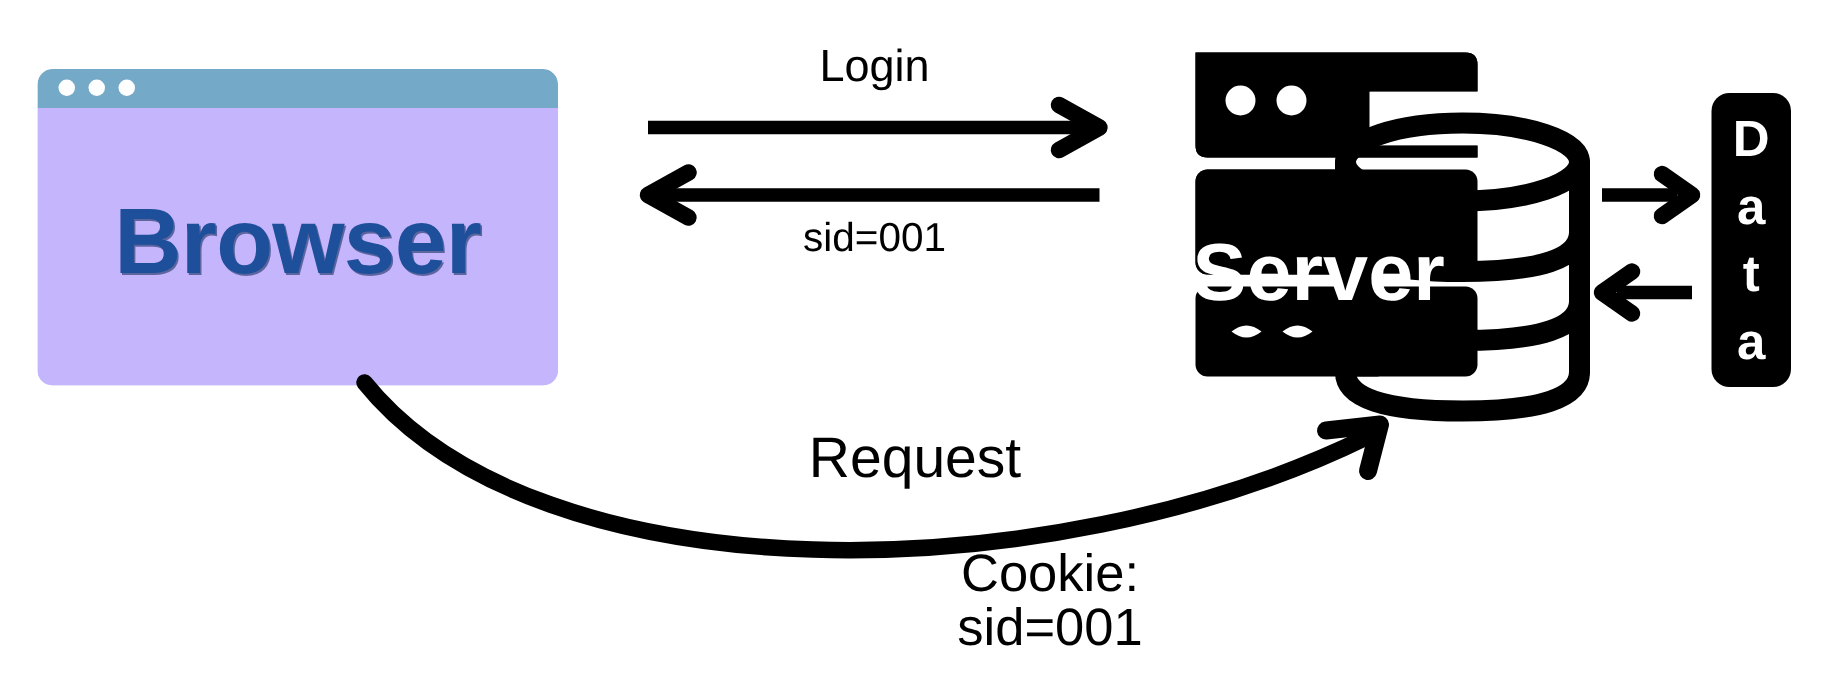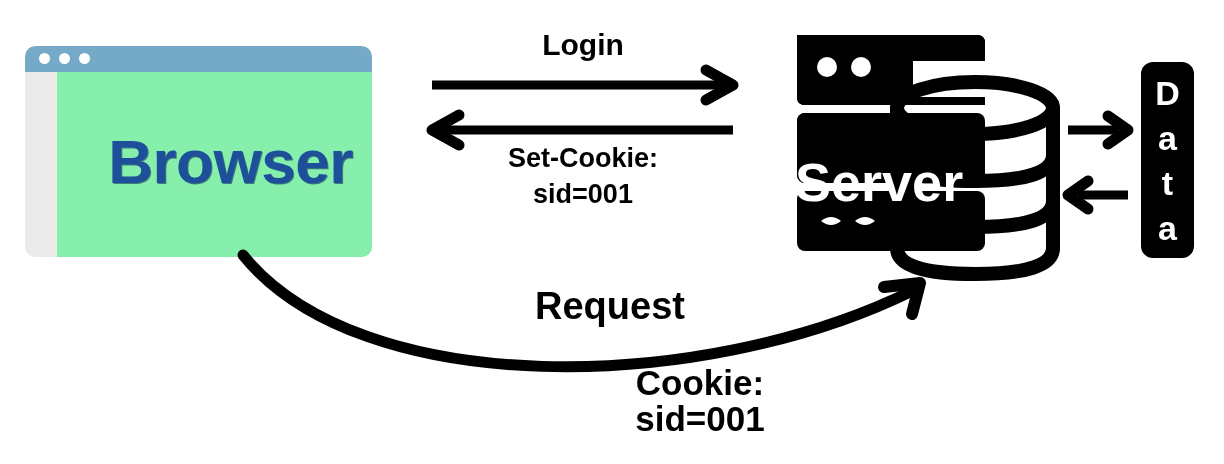--- a/index.html
+++ b/index.html
@@ -51,22 +51,21 @@
     height: 11px;
     border-radius: 50%;
     background: #ffffff;
   }
   .browser-body {
     position: absolute;
     left: 0;
     top: 26px;
     width: 100%;
     height: 185px;
-    background: #86efac;
-    margin-left: 32px;
+    background: #c4b5fd;
   }
   .browser-label {
     position: absolute;
     left: 0;
     top: 0;
     width: 100%;
     height: 100%;
     display: flex;
     align-items: center;
     justify-content: center;
@@ -75,21 +74,21 @@
     color: #1d4f9b;
     letter-spacing: -0.5px;
     text-shadow: 1px 1px 0 rgba(10,35,80,0.55);
     padding-bottom: 6px;
     box-sizing: border-box;
   }
 
   
   .flow-label {
     position: absolute;
-    font-weight: bold;
+    font-weight: normal;
     color: #000000;
     white-space: nowrap;
     text-align: center;
   }
   #label-login {
     left: 432px;
     top: 28px;
     width: 302px;
     font-size: 30px;
   }
@@ -181,21 +180,20 @@
       </div>
     </div>
     <div class="browser-body">
       <div class="browser-label">Browser</div>
     </div>
   </div>
 
   <div class="flow-label" id="label-login">Login</div>
 
   <div class="flow-label" id="label-setcookie">
-    <div>Set-Cookie:</div>
     <div>sid=001</div>
   </div>
 
   <div class="flow-label" id="label-request">Request</div>
 
   <div class="flow-label" id="label-cookie">
     <div>Cookie:</div>
     <div>sid=001</div>
   </div>
 

